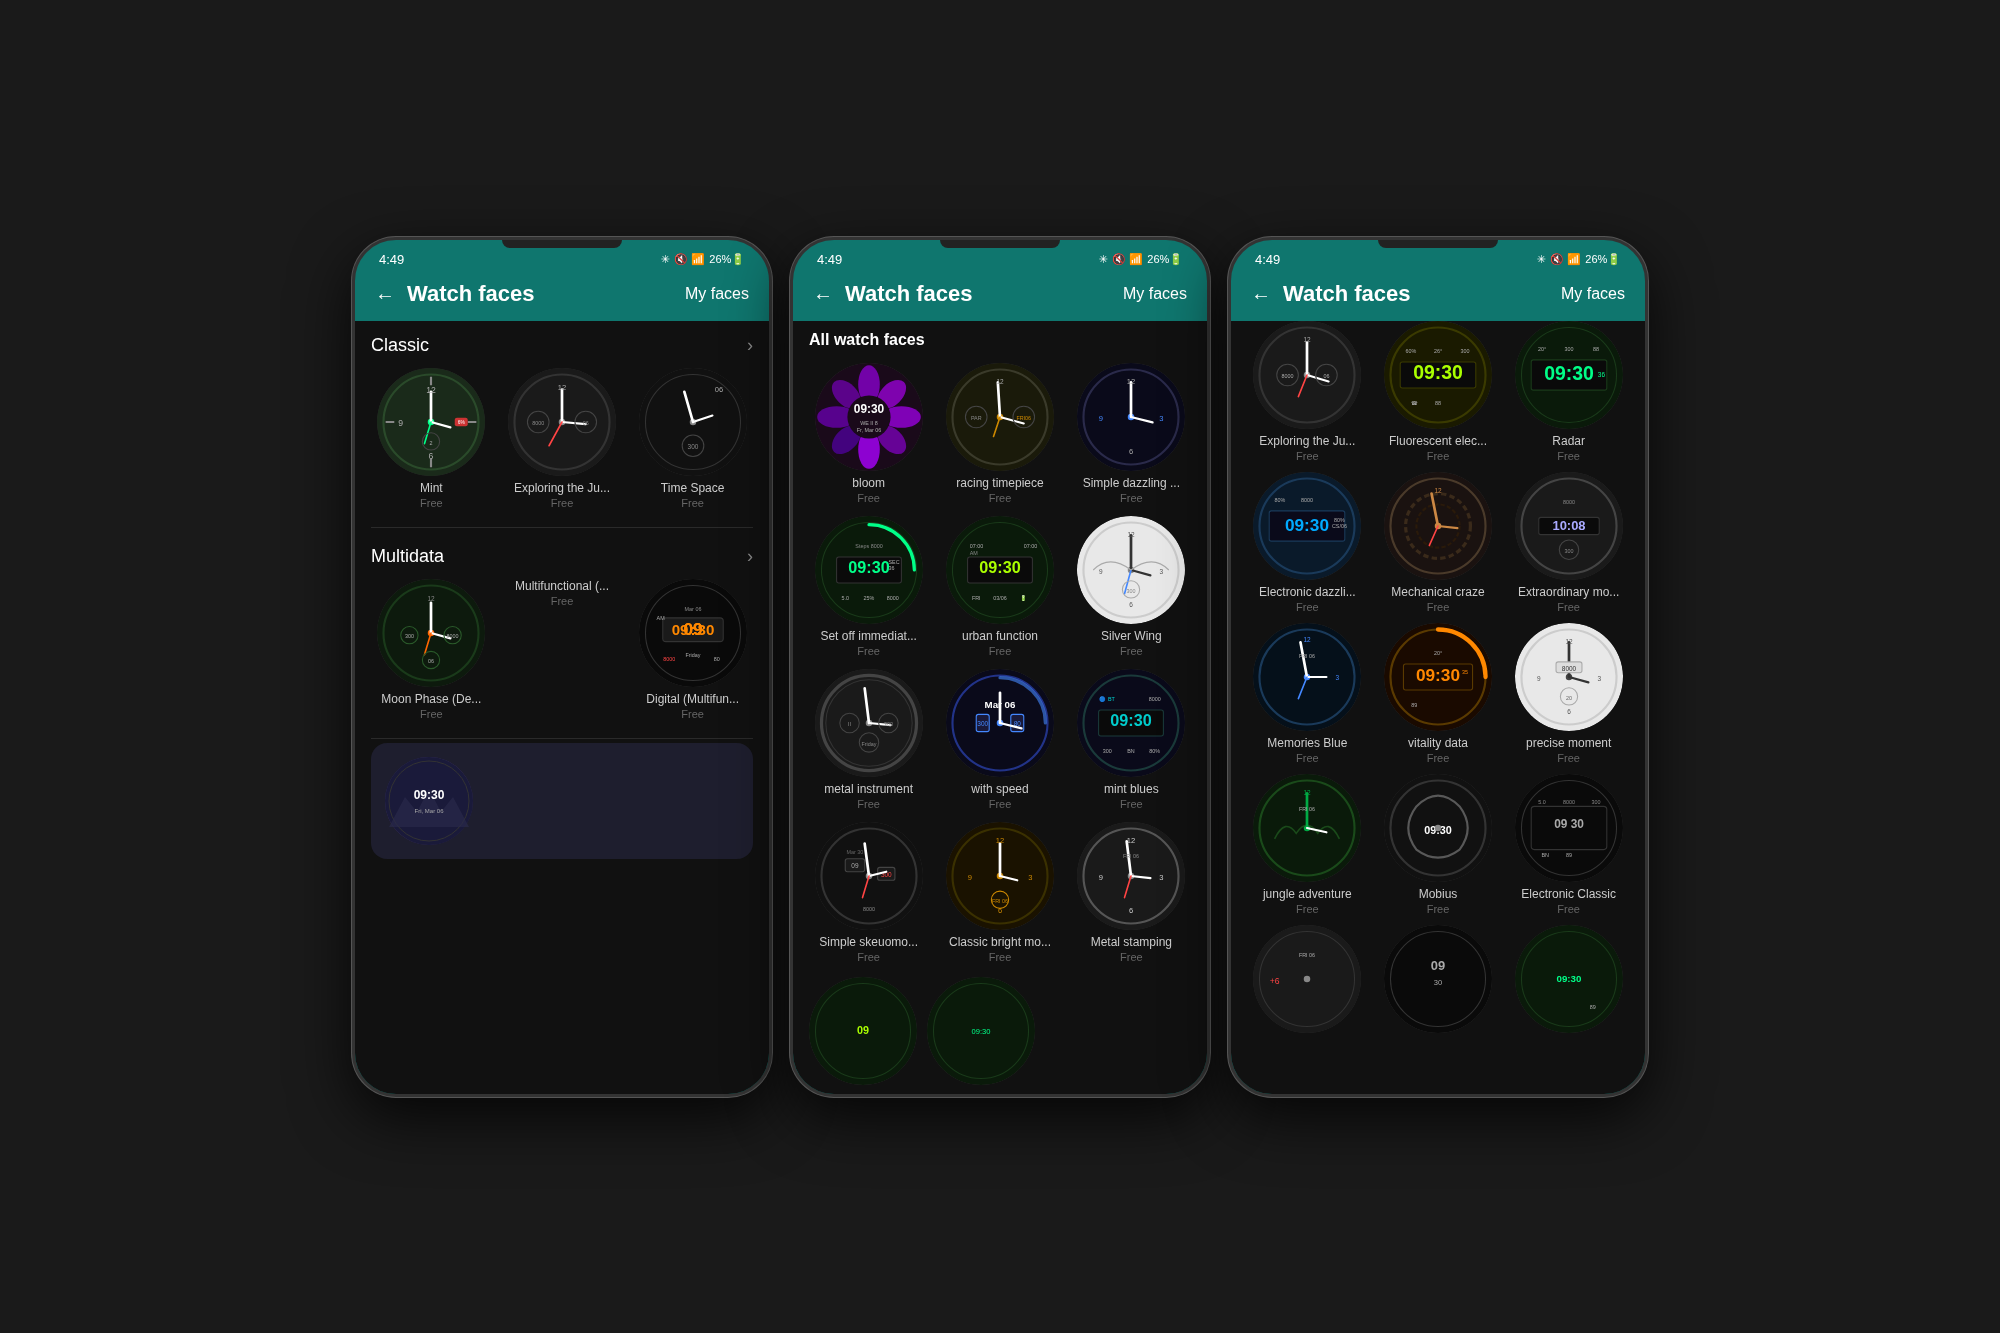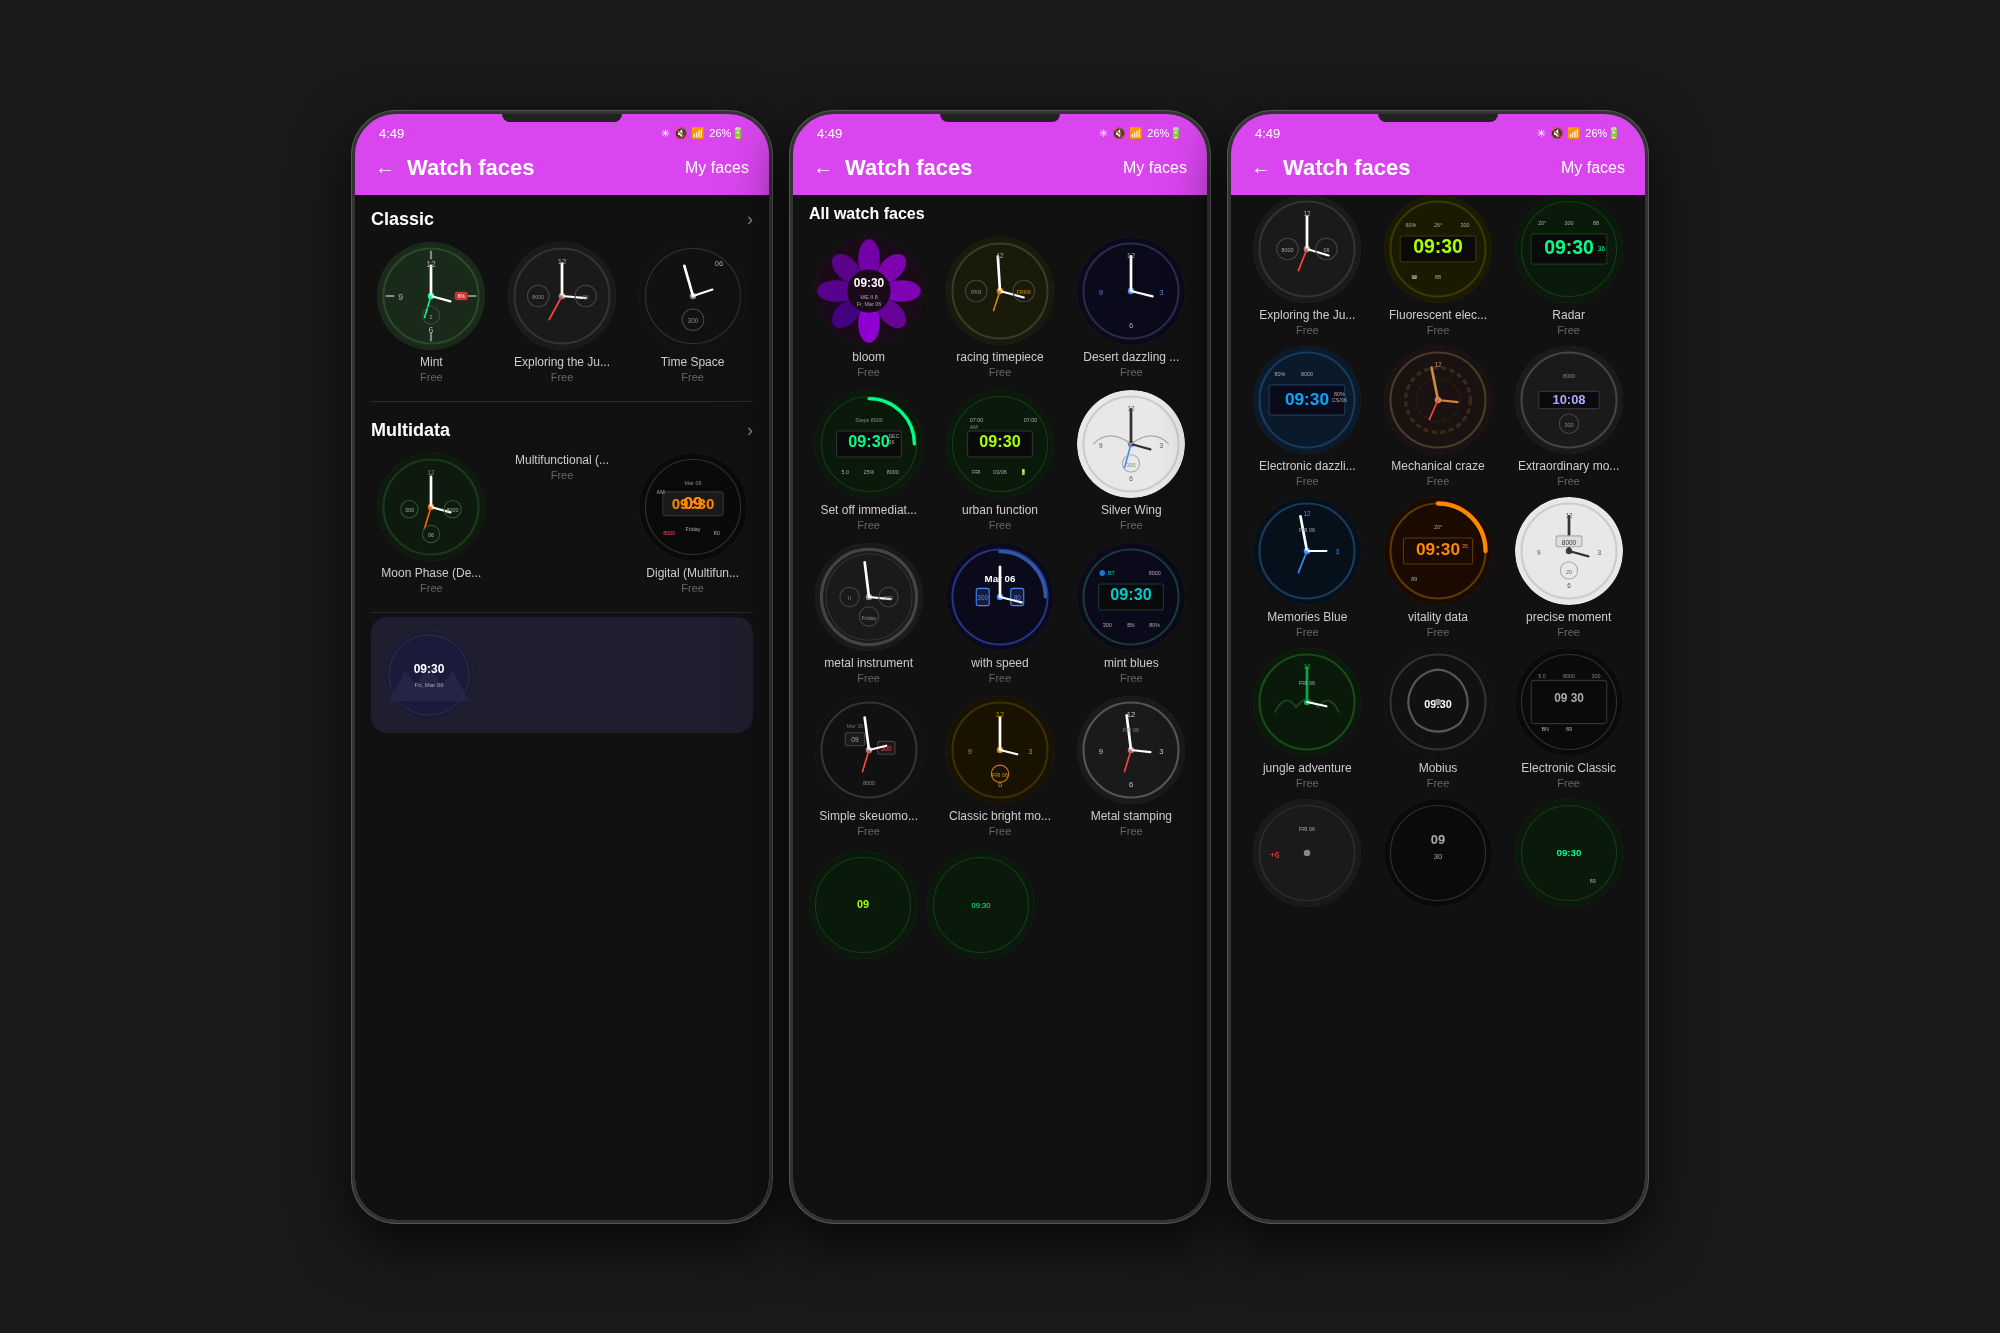--- a/index.html
+++ b/index.html
@@ -9,22 +9,22 @@
       justify-content: center;
       align-items: center;
       min-height: 100vh;
       font-family: -apple-system, BlinkMacSystemFont, 'Segoe UI', sans-serif;
       gap: 18px;
       padding: 20px;
     }
 
     .phone {
       width: 420px;
-      height: 1112px;
-      background: #d946ef;
+      height: 860px;
+      background: #0f766e;
       border-radius: 44px;
       border: 3px solid #333;
       overflow: hidden;
       position: relative;
       display: flex;
       flex-direction: column;
       box-shadow: 0 0 0 1px #555, 0 20px 60px rgba(0,0,0,0.8);
     }
 
     .phone::before {
@@ -101,21 +101,21 @@
     
     .section-header {
       display: flex;
       justify-content: space-between;
       align-items: center;
       padding: 14px 0 12px;
     }
 
     .section-title {
       font-size: 18px;
-      font-weight: 700;
+      font-weight: 400;
       color: white;
     }
 
     .section-arrow {
       color: #888;
       font-size: 18px;
     }
 
     .watch-grid-3 {
       display: grid;
@@ -476,21 +476,21 @@
             <circle cx="50" cy="50" r="44" fill="none" stroke="#2a2a4a" stroke-width="2"></circle>
             <circle cx="50" cy="50" r="3" fill="#4488ff"></circle>
             <line x1="50" y1="50" x2="50" y2="18" stroke="white" stroke-width="2.5" stroke-linecap="round"></line>
             <line x1="50" y1="50" x2="70" y2="55" stroke="white" stroke-width="2" stroke-linecap="round"></line>
             <text x="50" y="19" fill="#aaa" font-size="7" text-anchor="middle">12</text>
             <text x="78" y="54" fill="#4488ff" font-size="7" text-anchor="middle">3</text>
             <text x="22" y="54" fill="#4488ff" font-size="7" text-anchor="middle">9</text>
             <text x="50" y="84" fill="#aaa" font-size="7" text-anchor="middle">6</text>
           </svg>
         </div>
-        <span class="watch-label">Desert dazzling ...</span>
+        <span class="watch-label">Simple dazzling ...</span>
         <span class="watch-sublabel">Free</span>
       </div>
 
       <div class="watch-item">
         <div class="watch-face">
           <svg viewBox="0 0 100 100" class="watch-svg">
             <circle cx="50" cy="50" r="50" fill="#0a1a0a"></circle>
             <circle cx="50" cy="50" r="44" fill="none" stroke="#1a3a1a" stroke-width="1"></circle>
 
             <rect x="20" y="38" width="60" height="24" rx="2" fill="#0a0a0a" stroke="#333" stroke-width="1"></rect>

